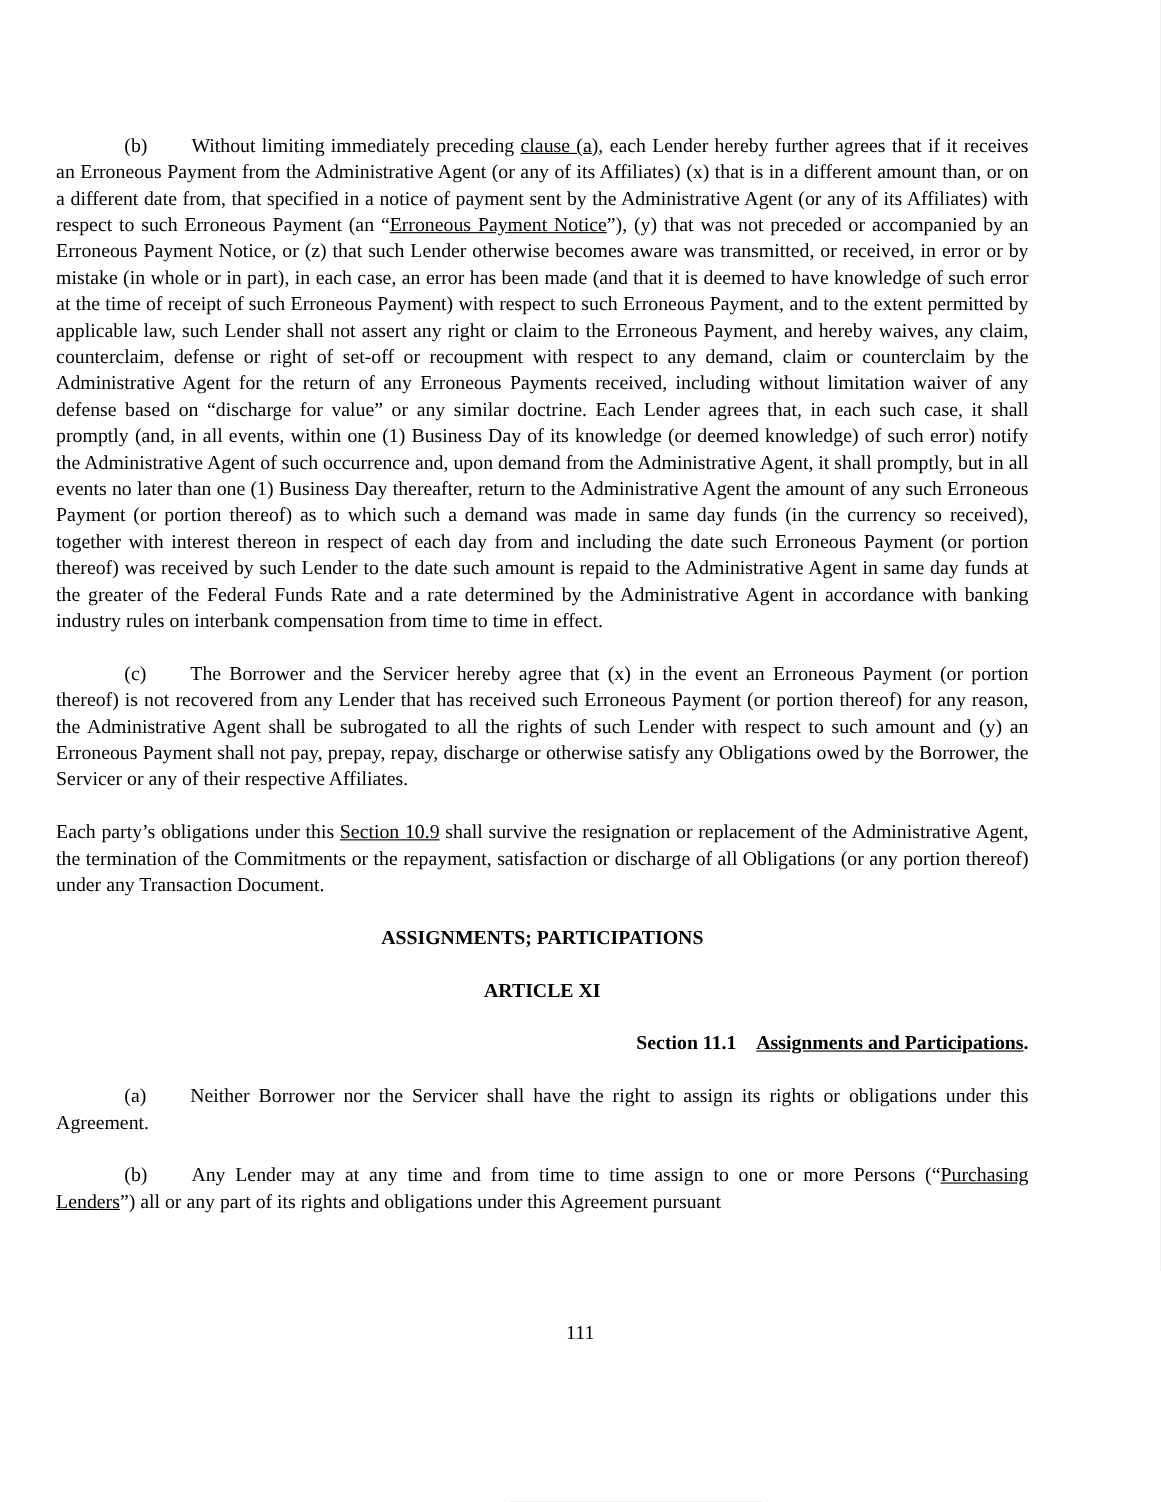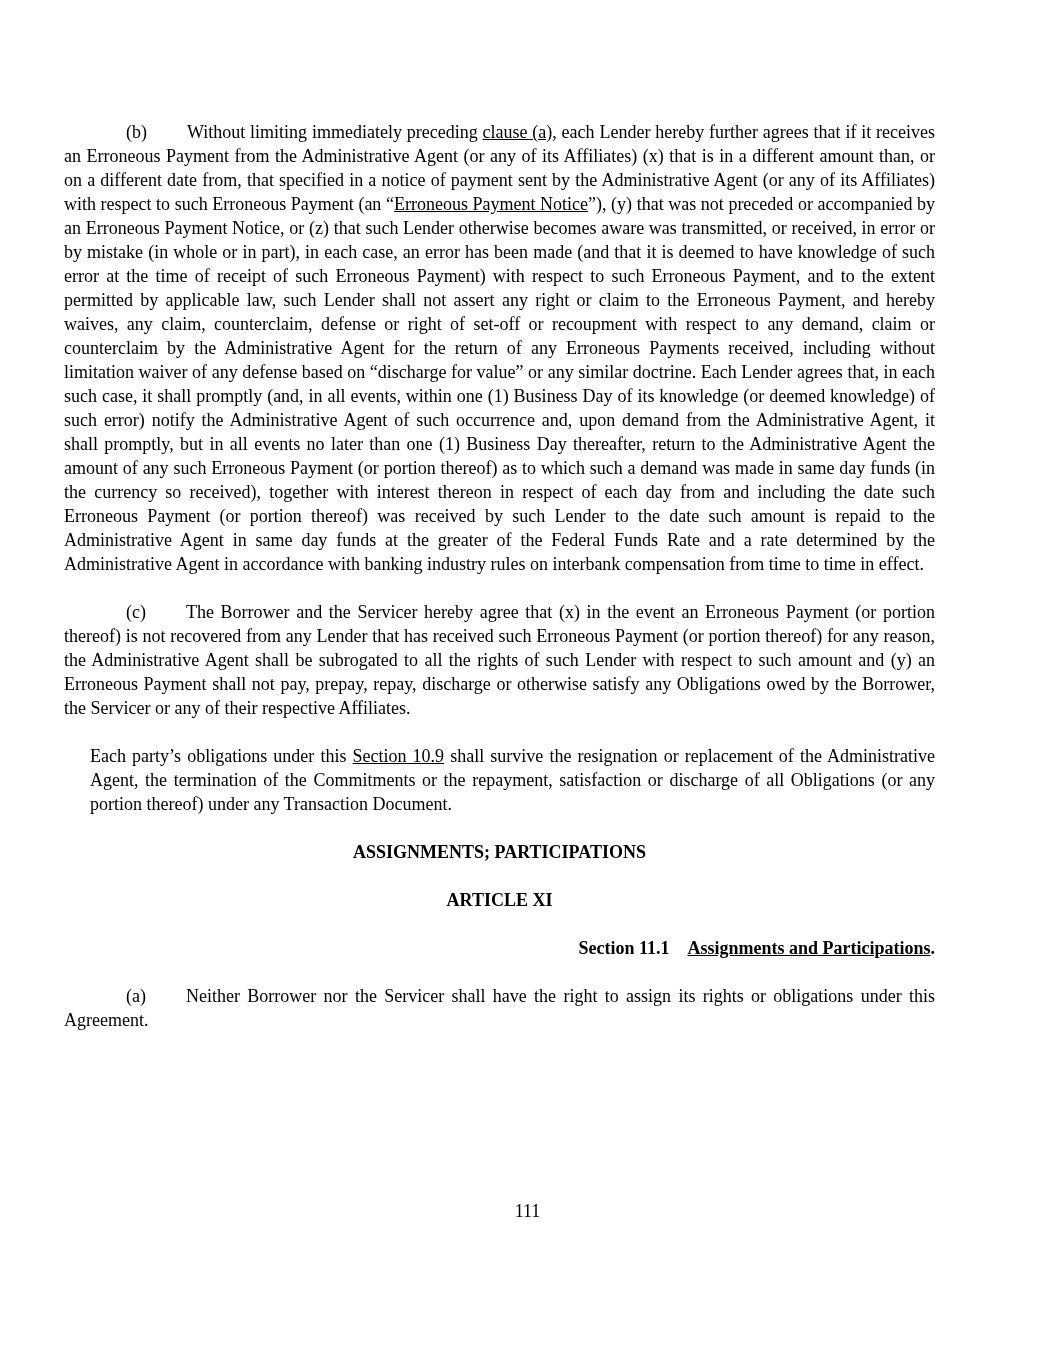--- a/index.html
+++ b/index.html
@@ -7,35 +7,34 @@
     padding: 0;
     background: #e8e8e8;
   }
   .page {
     position: relative;
     width: 1055px;
     height: 1365px;
     margin: 0 auto;
     background: #ffffff;
     box-sizing: border-box;
-    padding: 120px 120px 0 64px;
+    padding: 120px 120px 0 51px;
     font-family: "Liberation Serif", serif;
     font-size: 18px;
     line-height: 24px;
     color: #000000;
     overflow: hidden;
   }
   .para {
     margin: 0 0 24px 0;
     text-align: justify;
     text-indent: 62px;
   }
   .flush {
     text-indent: 0;
-    margin-left: 26px;
   }
   .heading-center {
     margin: 0 0 24px 0;
     text-align: center;
     font-weight: bold;
     text-indent: 0;
   }
   .section-heading {
     margin: 0 0 24px 0;
     text-indent: 62px;
@@ -74,16 +73,17 @@
   <p class="para flush"><span>Each party’s obligations under this </span><span class="u">Section 10.9</span><span> shall survive the resignation or replacement of the Administrative Agent, the termination of the Commitments or the repayment, satisfaction or discharge of all Obligations (or any portion thereof) under any Transaction Document.</span></p>
 
   <p class="heading-center"><span>ASSIGNMENTS; PARTICIPATIONS</span></p>
 
   <p class="heading-center"><span>ARTICLE XI</span></p>
 
   <p class="section-heading"><span>Section 11.1</span><span class="tab-sm"></span><span class="u">Assignments and Participations</span><span>.</span></p>
 
   <p class="para"><span>(a)</span><span class="tab"></span><span>Neither Borrower nor the Servicer shall have the right to assign its rights or obligations under this Agreement.</span></p>
 
+  <p class="para"><span>(b)</span><span class="tab"></span><span>Any Lender may at any time and from time to time assign to one or more Persons (“</span><span class="u">Purchasing Lenders</span><span>”) all or any part of its rights and obligations under this Agreement pursuant</span></p>
 
   <div class="pagenum">111</div>
 
 </div>
 
 </body></html>

